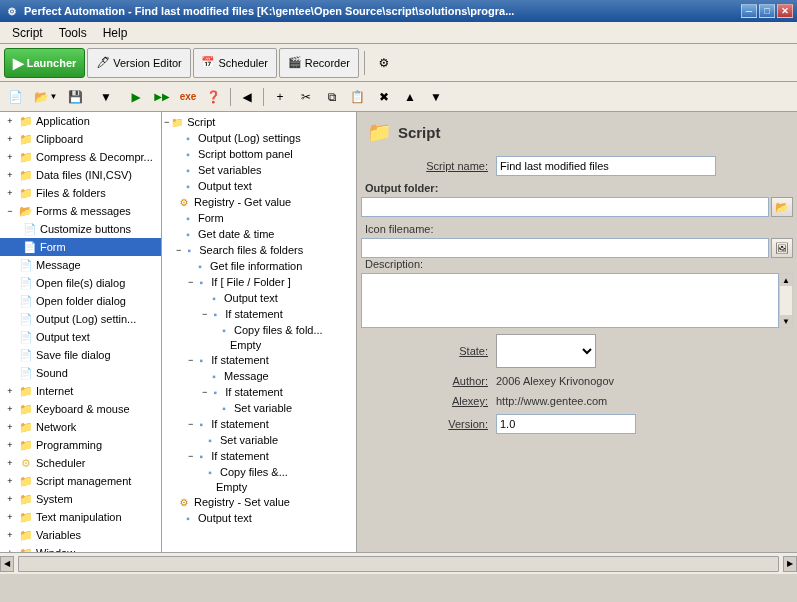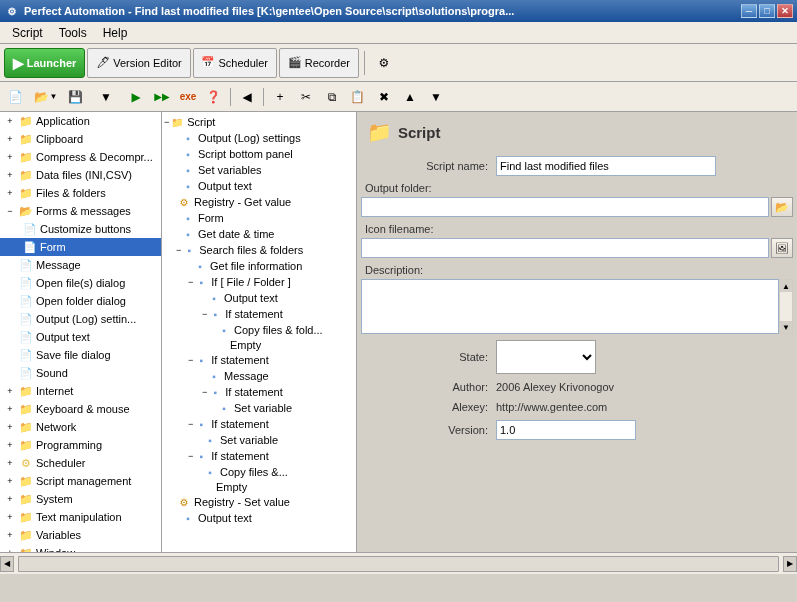--- a/index.html
+++ b/index.html
@@ -65,21 +65,21 @@
     .h-scroll { flex: 1; height: 16px; background: #e0dcd4; border: 1px solid #a0a0a0; margin: 2px 4px; border-radius: 1px; }
     
     
     ::-webkit-scrollbar { width: 14px; height: 14px; }
     ::-webkit-scrollbar-track { background: #f0ece4; border: 1px solid #d0ccc4; }
     ::-webkit-scrollbar-thumb { background: #c0bbb0; border: 1px solid #a09890; }
     ::-webkit-scrollbar-button { background: #d4d0c8; border: 1px solid #a0a0a0; height: 14px; width: 14px; }
 
     .right-panel-inner { background: #d4d0c8; padding: 4px; }
     .field-row { display: flex; align-items: center; margin-bottom: 6px; }
-    .field-label { width: 135px; text-align: right; padding-right: 8px; font-size: 11px; color: #333; }
+    .field-label { width: 135px; text-align: right; padding-right: 8px; font-size: 11px; color: #333; text-decoration: underline; }
     .field-value { flex: 1; }
     .field-input { width: 100%; height: 20px; border: 1px solid #9ab0c8; background: white; padding: 1px 3px; font-size: 11px; }
     .icon-btn { width: 22px; height: 20px; border: 1px solid #a0a0a0; background: linear-gradient(to bottom, #f8f4ec, #e0dcd4); display: flex; align-items: center; justify-content: center; cursor: pointer; font-size: 11px; margin-left: 2px; }
   </style>
 </head>
 <body>
 
 <div class="title-bar">
   <span class="title-icon">⚙</span>
   <span class="title-text">Perfect Automation - Find last modified files [K:\gentee\Open Source\script\solutions\progra...</span>
@@ -453,30 +453,30 @@
 
       <div class="field-row">
         <span class="field-label">Script name:</span>
         <div class="field-value">
           <input type="text" class="field-input" style="width: 220px;" value="Find last modified files">
         </div>
       </div>
 
 
       <div style="margin-bottom:6px;">
-        <div style="font-size:11px; color:#333; margin-bottom:3px; padding-left:4px;">Output folder:</div>
+        <div style="font-size:11px; color:#333; margin-bottom:3px; padding-left:4px;font-weight:bold;">Output folder:</div>
         <div style="display:flex; align-items:center;">
           <input type="text" style="flex: 1 1 0%; height: 20px; border: 1px solid rgb(154, 176, 200); background: white; padding: 1px 3px; font-size: 11px;">
           <button class="icon-btn">
             <span>📂</span>
           </button>
         </div>
       </div>
 
-      <div style="margin-bottom:6px;">
+      <div style="">
         <div style="font-size:11px; color:#333; margin-bottom:3px; padding-left:4px;">Icon filename:</div>
         <div style="display:flex; align-items:center;">
           <input type="text" style="flex: 1 1 0%; height: 20px; border: 1px solid rgb(154, 176, 200); background: white; padding: 1px 3px; font-size: 11px;">
           <button class="icon-btn">
             <span>🖼</span>
           </button>
         </div>
       </div>
 
       <div style="margin-bottom:6px;">

